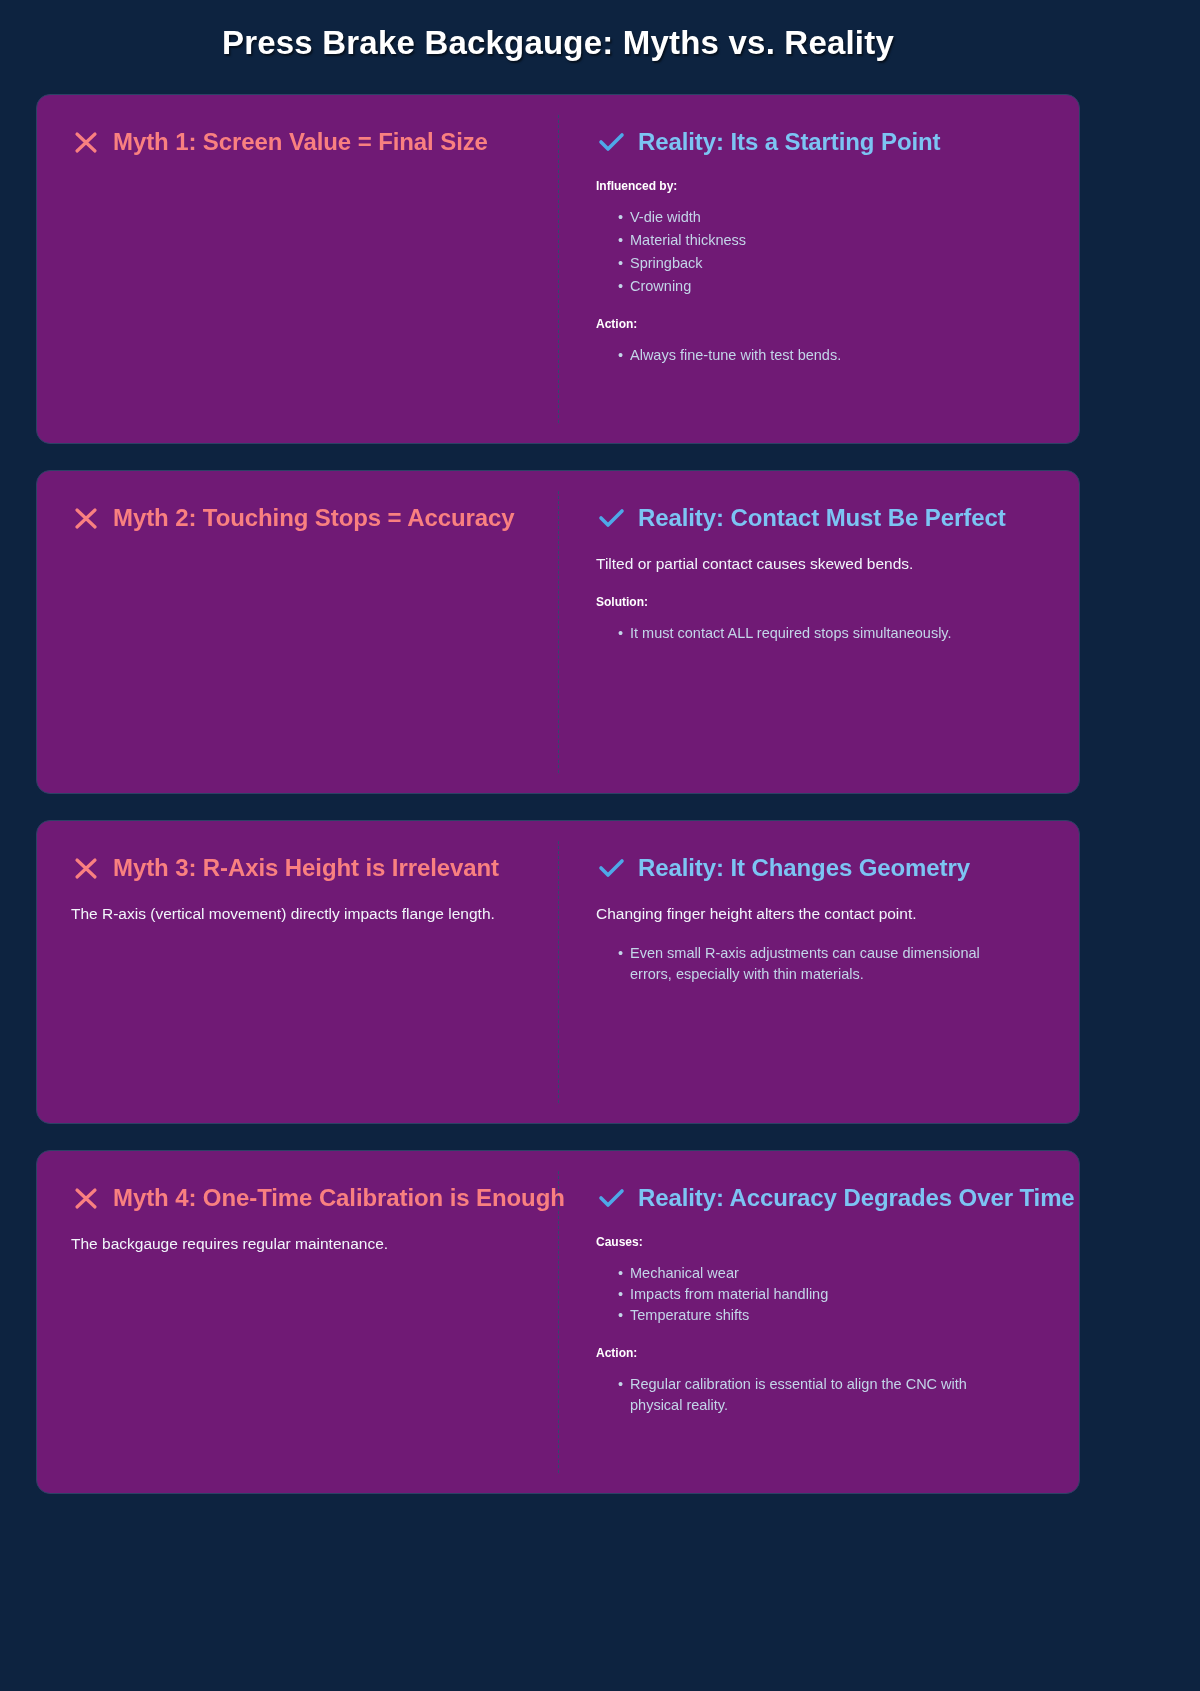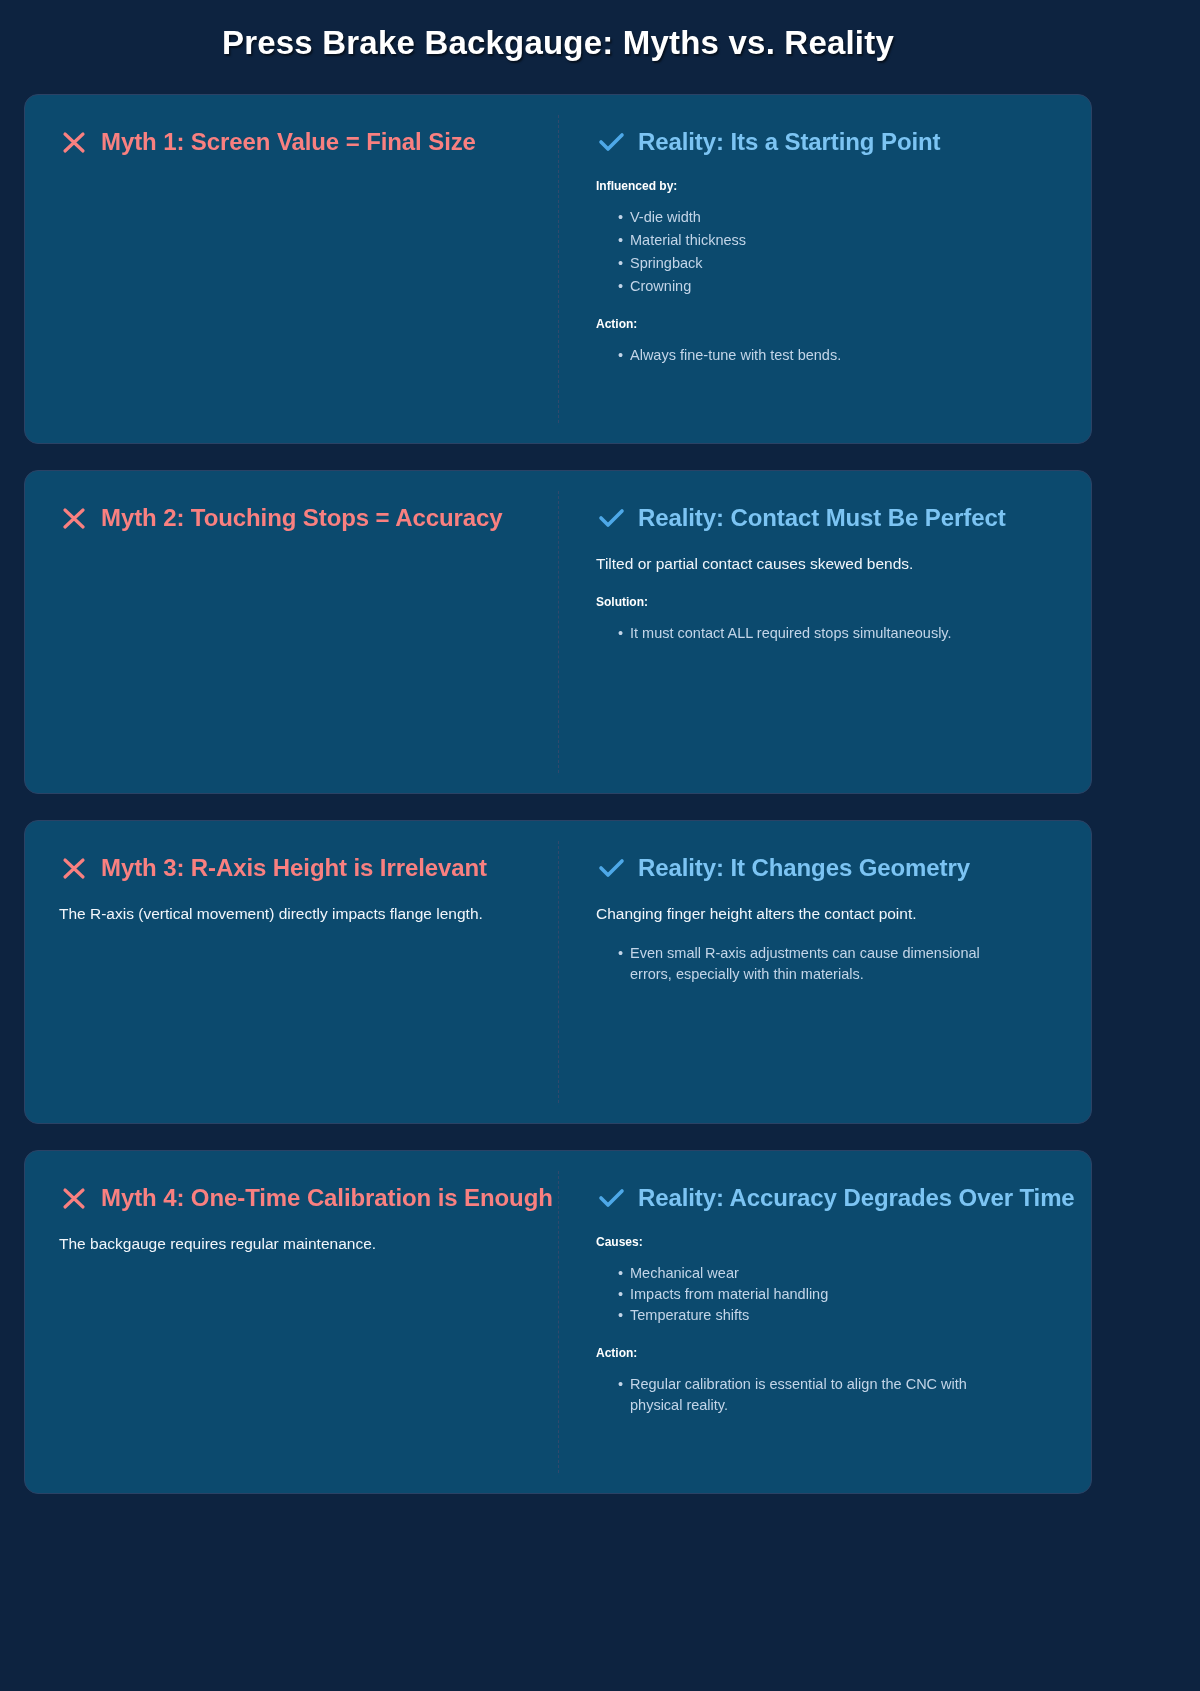--- a/index.html
+++ b/index.html
@@ -9,21 +9,21 @@
     height: 1691px;
     background: #0d2340;
     font-family: "Liberation Sans", sans-serif;
     overflow: hidden;
   }
 
   .page {
     width: 1116px;
     height: 1691px;
     position: relative;
-    padding: 0 24px;
+    padding: 0 36px;
   }
 
   
   .main-title {
     text-align: center;
     color: #ffffff;
     font-size: 33px;
     font-weight: bold;
     letter-spacing: 0.2px;
     padding-top: 24px;
@@ -31,21 +31,21 @@
     text-shadow: 1.5px 1.5px 2px rgba(0,0,0,0.55);
   }
 
   
   .cards { margin-top: 22px; }
 
   .card {
     position: relative;
     border: 1px solid #2b4265;
     border-radius: 14px;
-    background: #0c4a6e;
+    background: #701a75;
     margin-bottom: 26px;
     overflow: hidden;
   }
 
   .card-inner {
     display: flex;
     align-items: flex-start;
   }
 
   .col {

